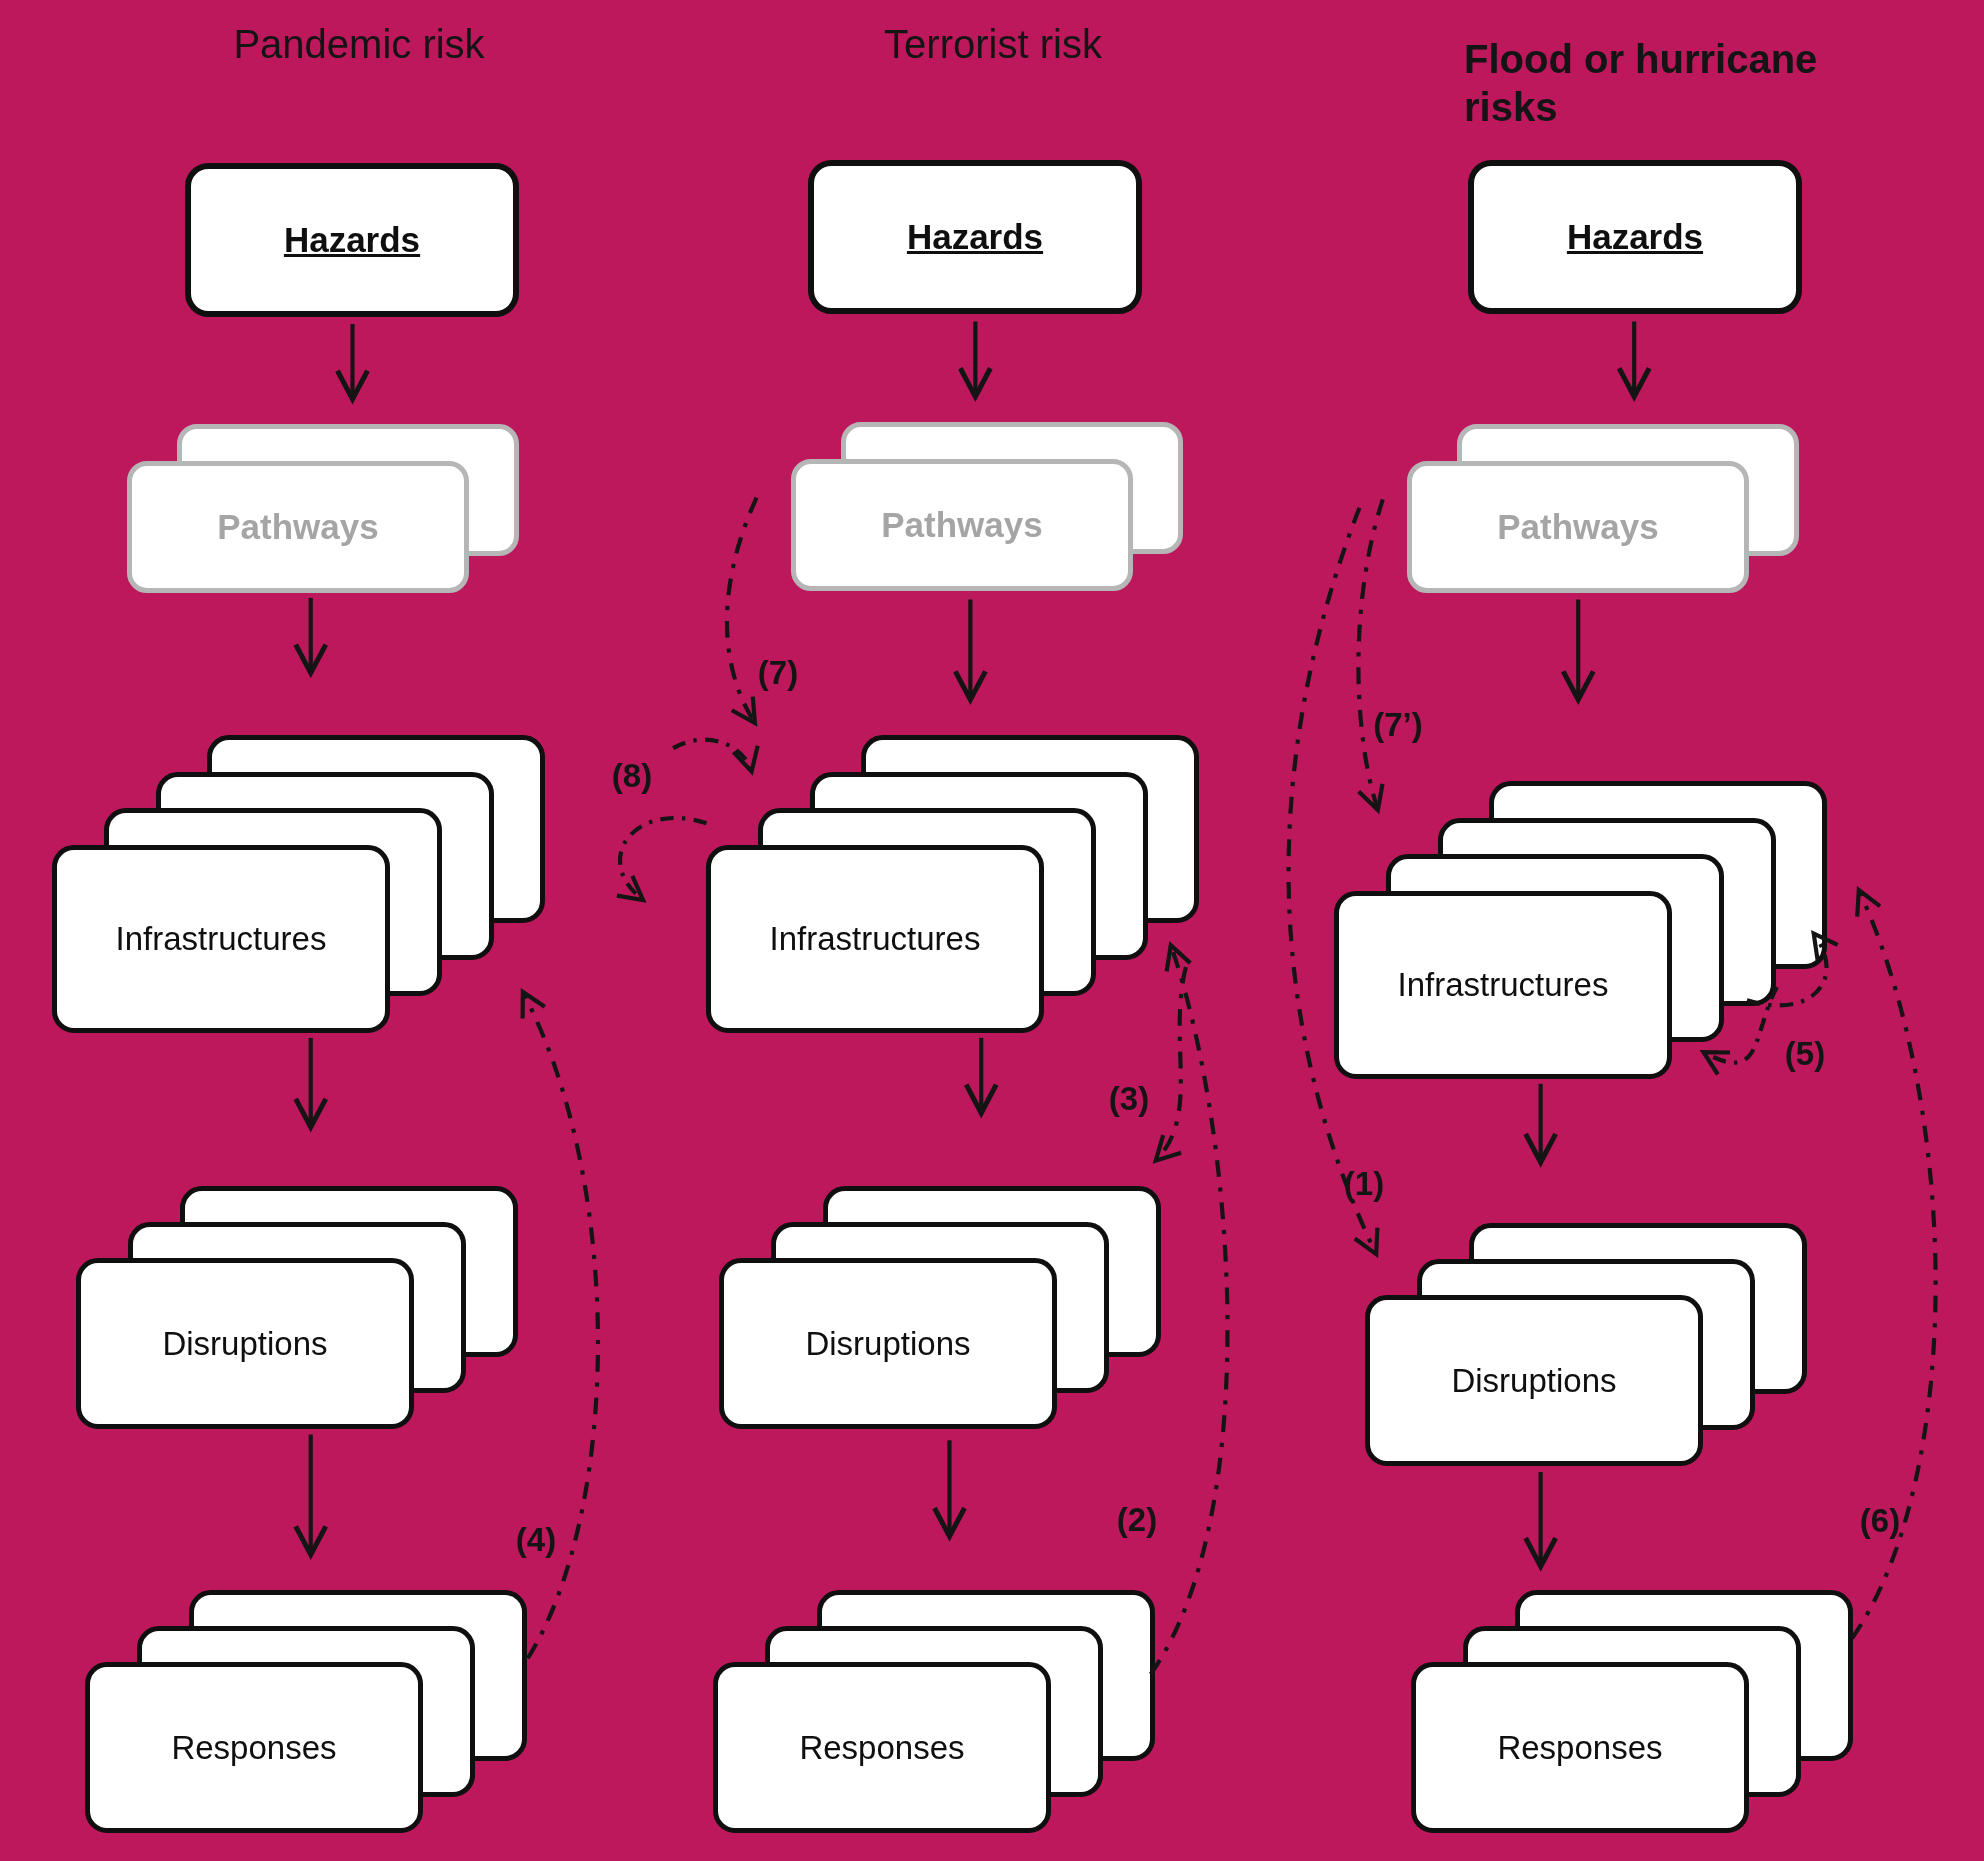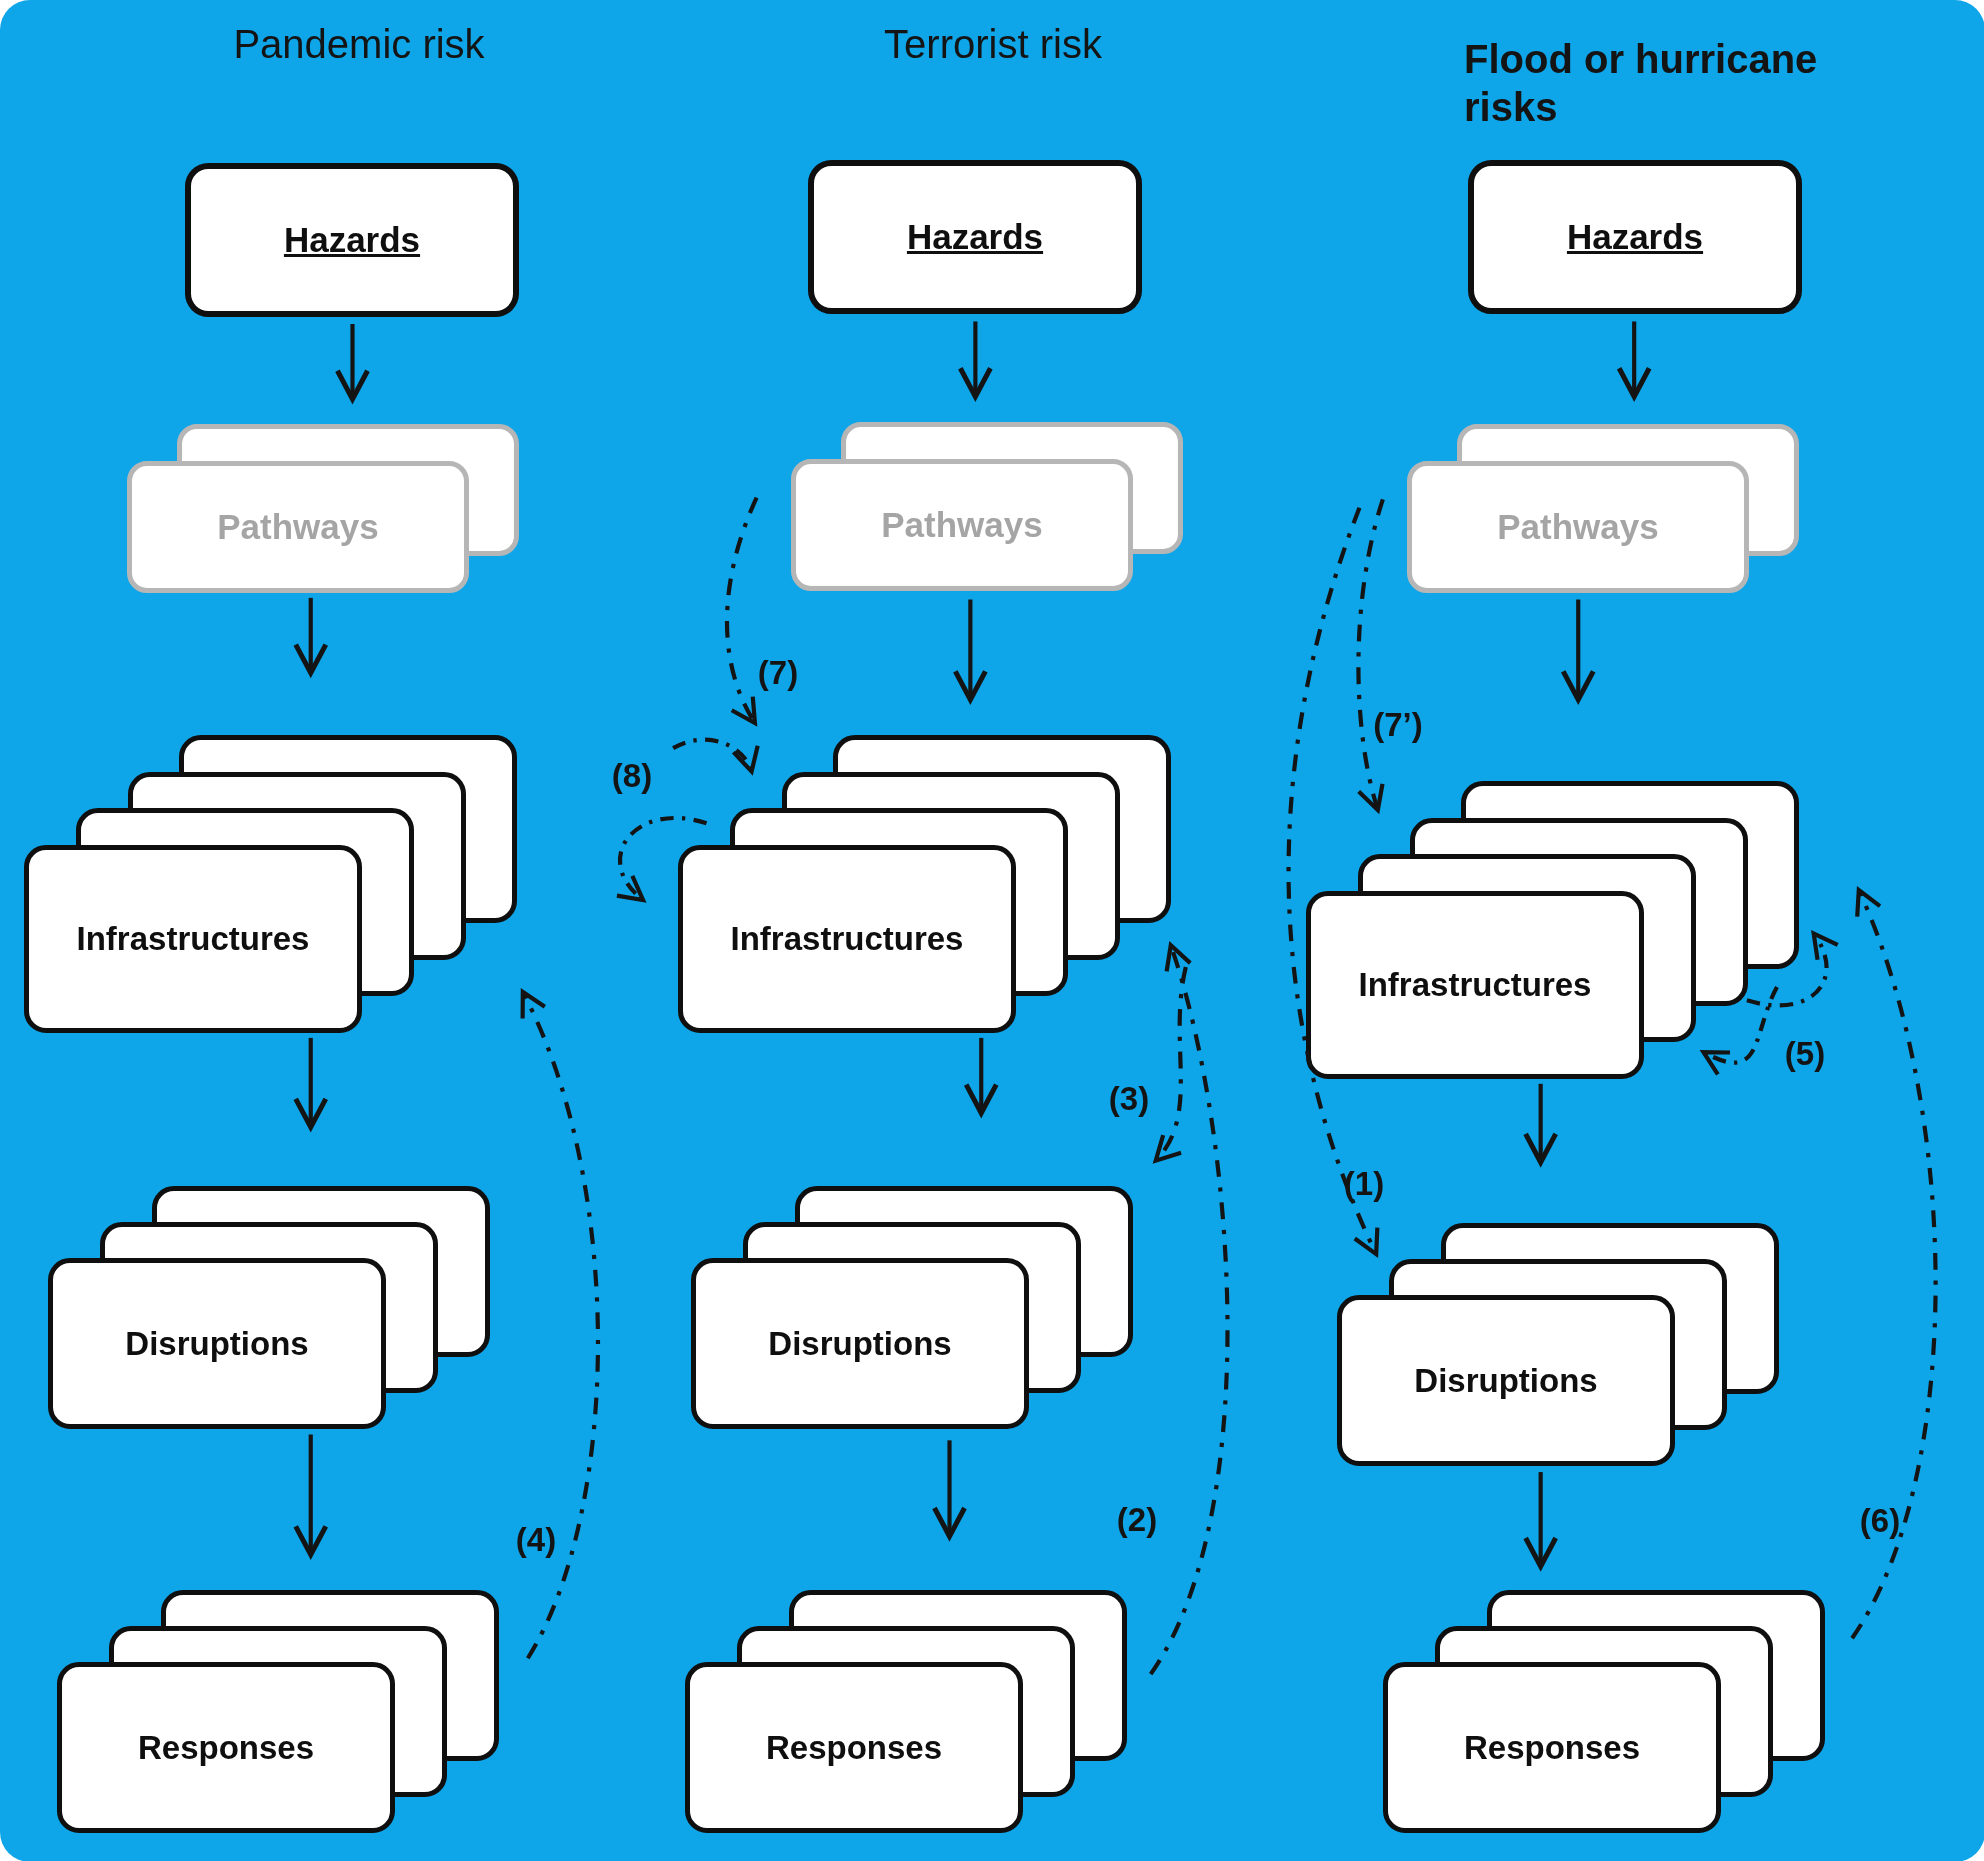--- a/index.html
+++ b/index.html
@@ -1,38 +1,38 @@
 <!DOCTYPE html>
 <html style="font-size:13.4px"><head>
 <meta charset="utf-8">
 <style>
   * { box-sizing: border-box; margin: 0; padding: 0; }
   html,body { background:#ffffff; }
   body { font-family: "Liberation Sans", sans-serif; }
-  .canvas { position:relative; width:1985px; height:1862px; background:#0ea5e9; overflow:hidden;border-radius:30px; }
+  .canvas { position:relative; width:1985px; height:1862px; background:#be185d; overflow:hidden; }
 
   .col-title { position:absolute; font-size:40px; color:#141414; line-height:48px; }
   .t-center { text-align:center; }
 
   
   .hazbox { position:absolute; width:334px; height:154px; background:#fff;
             border:6.7px solid #0f0f0f; border-radius:23.4px;
             display:flex; align-items:center; justify-content:center;
             font-weight:bold; font-size:35px; color:#0f0f0f;text-decoration:underline; }
 
   
   .stack { position:absolute; }
   .gbox { position:absolute; width:342px; height:132px; background:#fff;
           border:5px solid #b6b6b6; border-radius:20px;
           display:flex; align-items:center; justify-content:center;
           font-weight:bold; font-size:35px; color:#a5a5a5; }
   .sbox { position:absolute; width:338px; background:#fff;
           border:5.8px solid #0f0f0f; border-radius:22px;
           display:flex; align-items:center; justify-content:center;
-          font-weight:bold; font-size:33px; color:#0f0f0f; }
+          font-weight:normal; font-size:33px; color:#0f0f0f;margin-left:28px; }
   .s4 .sbox { height:188px; }
   .s3 .sbox { height:171px; }
 
   .numlab { position:absolute; transform:translate(-50%,-50%);
             font-size:33px; font-weight:600; color:#141414; white-space:nowrap; }
 
   svg.overlay { position:absolute; left:0; top:0; width:1985px; height:1862px; pointer-events:none; }
   .sa { fill:none; stroke:#141414; stroke-width:5; }
   .da { fill:none; stroke:#141414; stroke-width:5; stroke-dasharray:20 13 5 13; }
   .db { fill:none; stroke:#141414; stroke-width:5; stroke-dasharray:16 10 4 10; }

